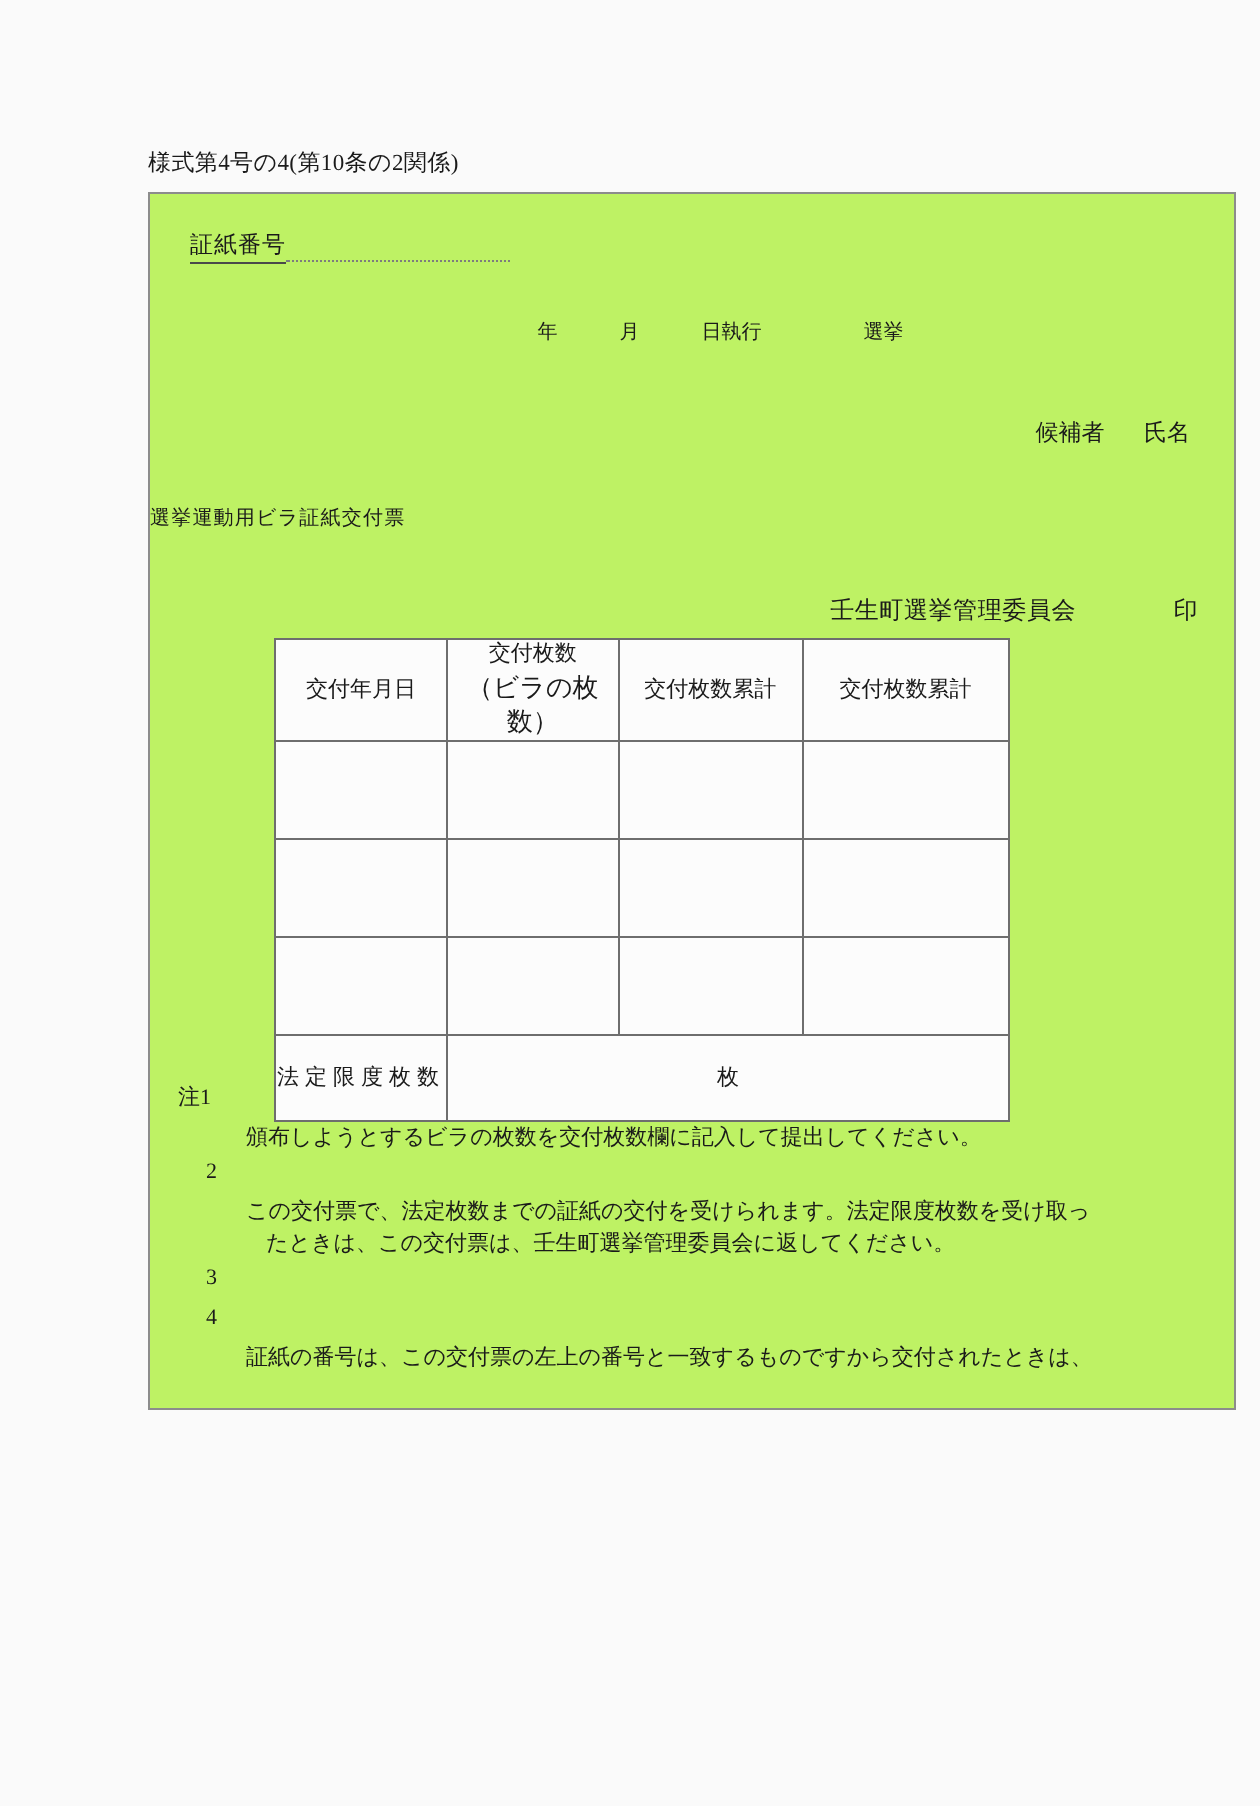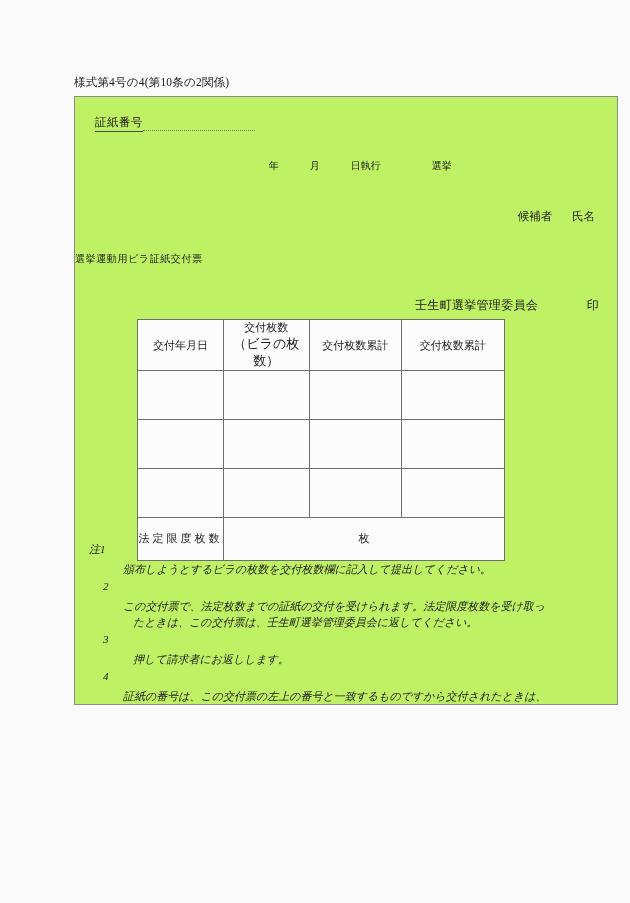--- a/index.html
+++ b/index.html
@@ -157,21 +157,20 @@
   }
 
   
   .notes {
     position: absolute;
     left: 14px;
     right: 14px;
     top: 444px;
     font-size: 11px;
     line-height: 1.52;
-    font-style: italic;
   }
   .note-item {
     display: flex;
     align-items: flex-start;
     white-space: normal;
   }
   .note-marker {
     flex: 0 0 auto;
     white-space: pre;
   }
@@ -281,21 +280,20 @@
       <span class="note-marker rest">2</span>
       <span class="note-body">
         <span>この交付票で、法定枚数までの証紙の交付を受けられます。法定限度枚数を受け取っ</span>
         <span class="cont">たときは、この交付票は、壬生町選挙管理委員会に返してください。</span>
       </span>
     </div>
 
     <div class="note-item">
       <span class="note-marker rest">3</span>
       <span class="note-body">
-        <span class="cont">押して請求者にお返しします。</span>
       </span>
     </div>
 
     <div class="note-item">
       <span class="note-marker rest">4</span>
       <span class="note-body">
         <span>証紙の番号は、この交付票の左上の番号と一致するものですから交付されたときは、</span>
       </span>
     </div>
 

